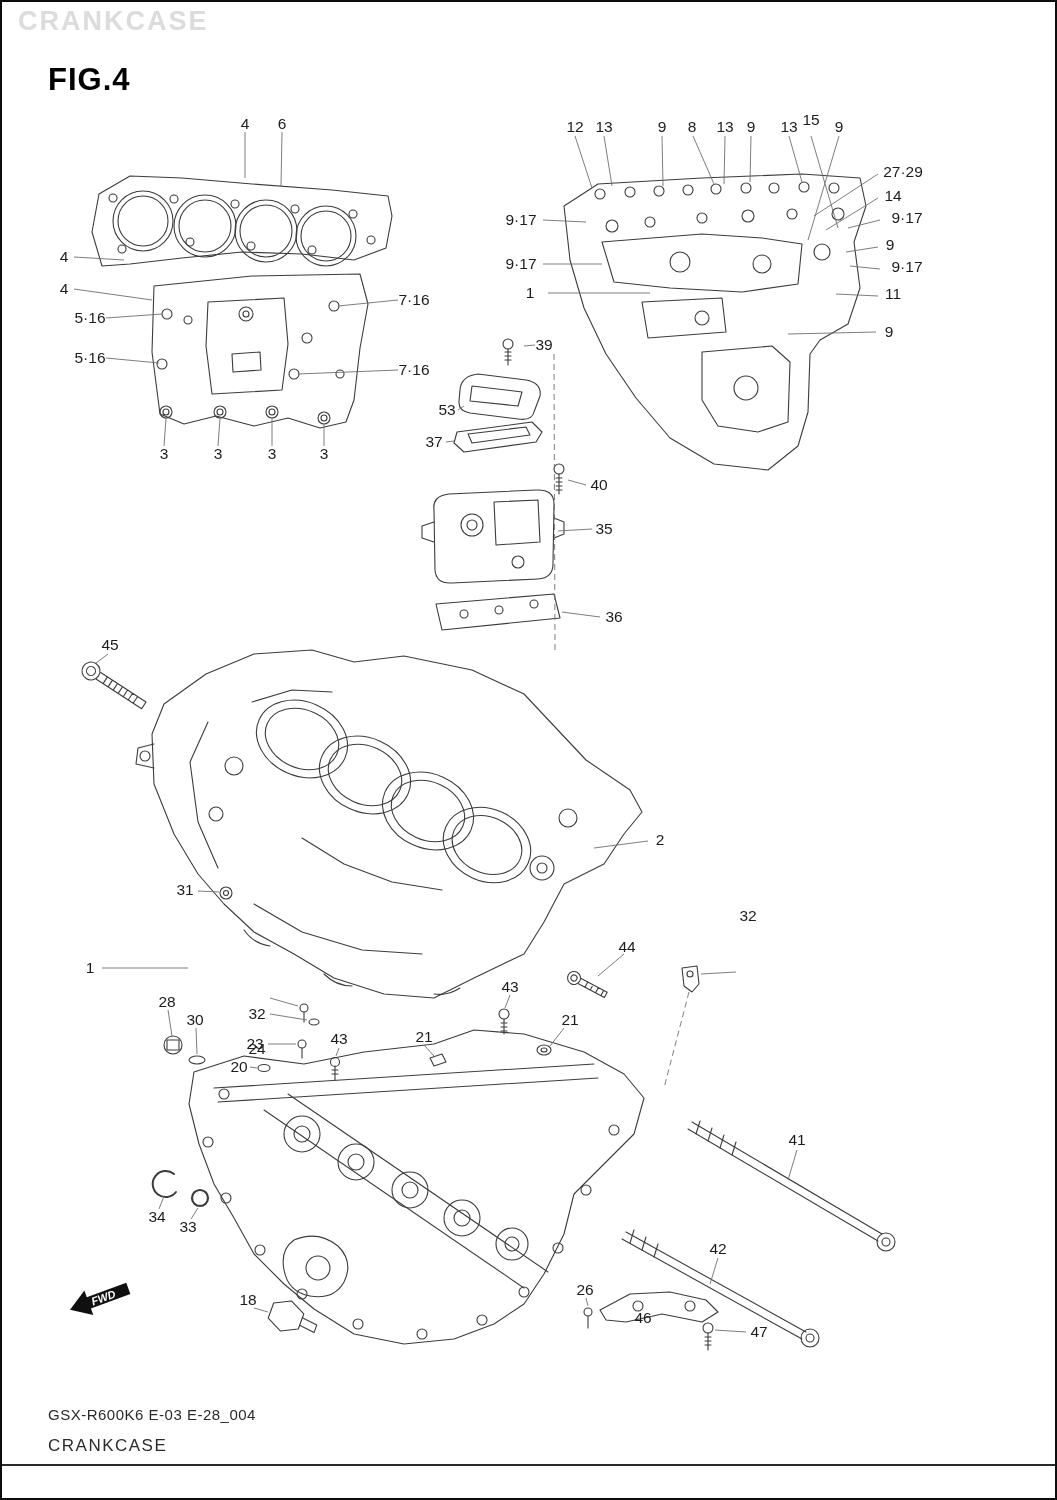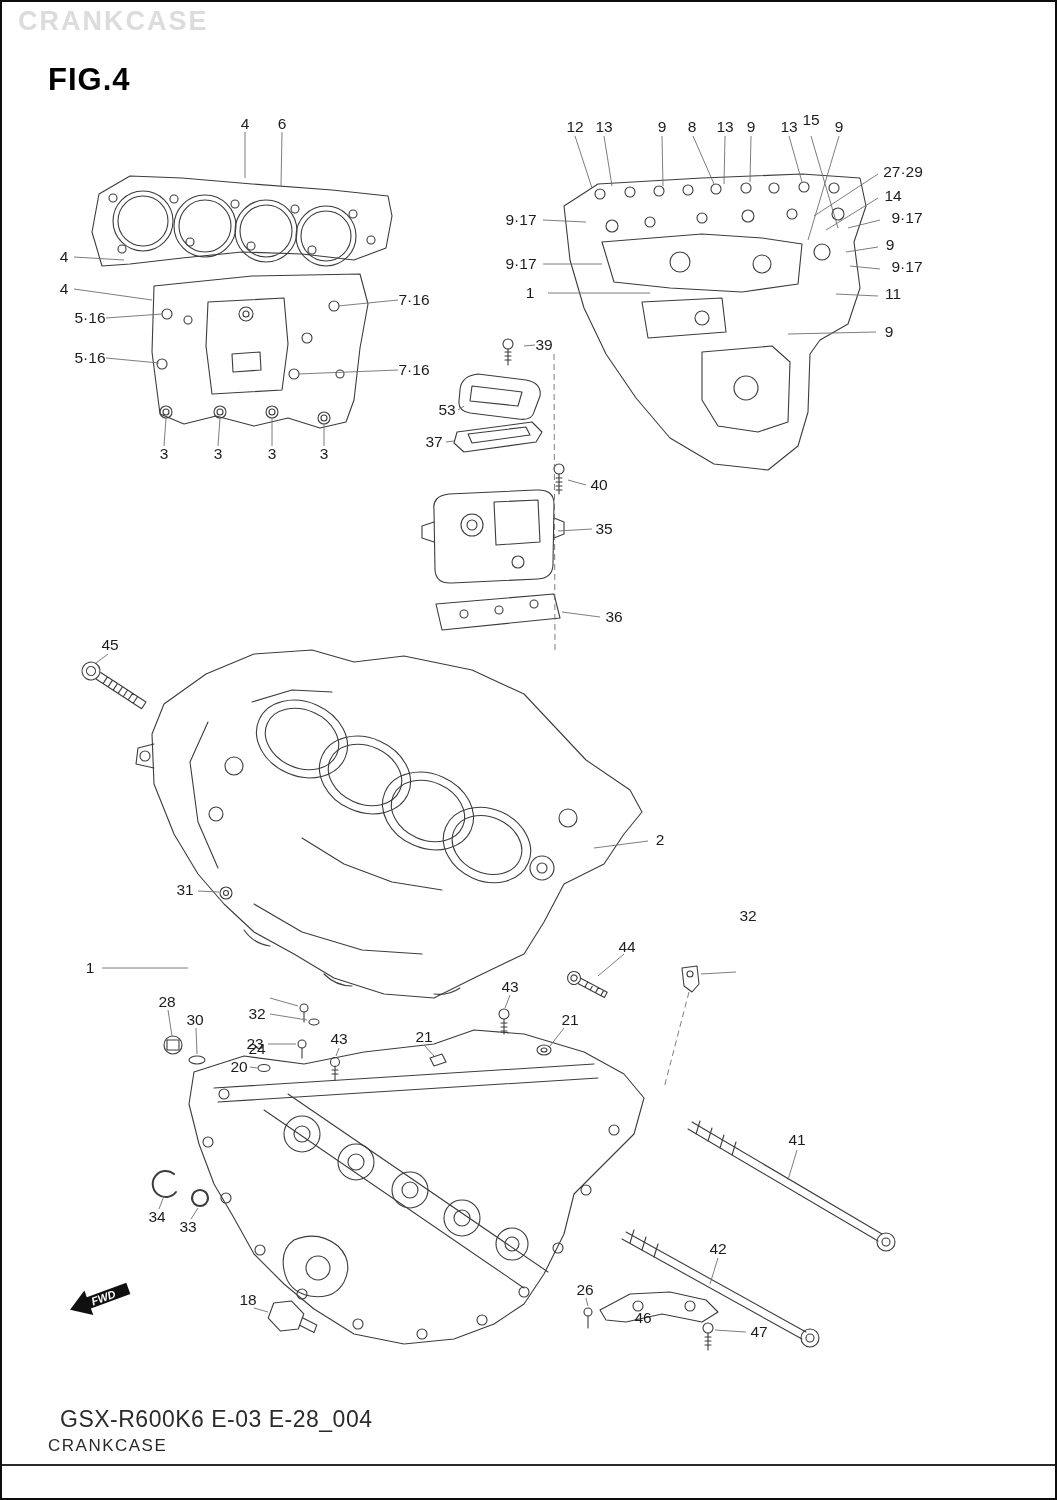--- a/index.html
+++ b/index.html
@@ -13,21 +13,21 @@
     color:#dcdcdc; letter-spacing:2px;
   }
   .fig-title {
     position:absolute; left:46px; top:60px; font-size:31px; font-weight:800;
     color:#000; letter-spacing:1px;
   }
   .co {
     position:absolute; transform:translate(-50%,-50%);
     font-size:15.5px; color:#1c1c1c; white-space:nowrap;
   }
-  .footer-code { position:absolute; left:46px; top:1404px; font-size:23px; color:#2b2b2b; letter-spacing:.5px;margin-left:12px; }
+  .footer-code { position:absolute; left:46px; top:1404px; font-size:15px; color:#2b2b2b; letter-spacing:.5px; }
   .footer-title { position:absolute; left:46px; top:1434px; font-size:17px; color:#2b2b2b; letter-spacing:1.5px; }
   .footer-line { position:absolute; left:0; right:0; top:1462px; border-top:2px solid #2a2a2a; }
   svg.art { position:absolute; left:0; top:0; }
   .o  { fill:none; stroke:#3c3c3c; stroke-width:1.1; stroke-linejoin:round; stroke-linecap:round; }
   .ld { fill:none; stroke:#6e6e6e; stroke-width:.9; }
   .dsh{ stroke-dasharray:6 4; }
 </style>
 </head>
 <body>
 

